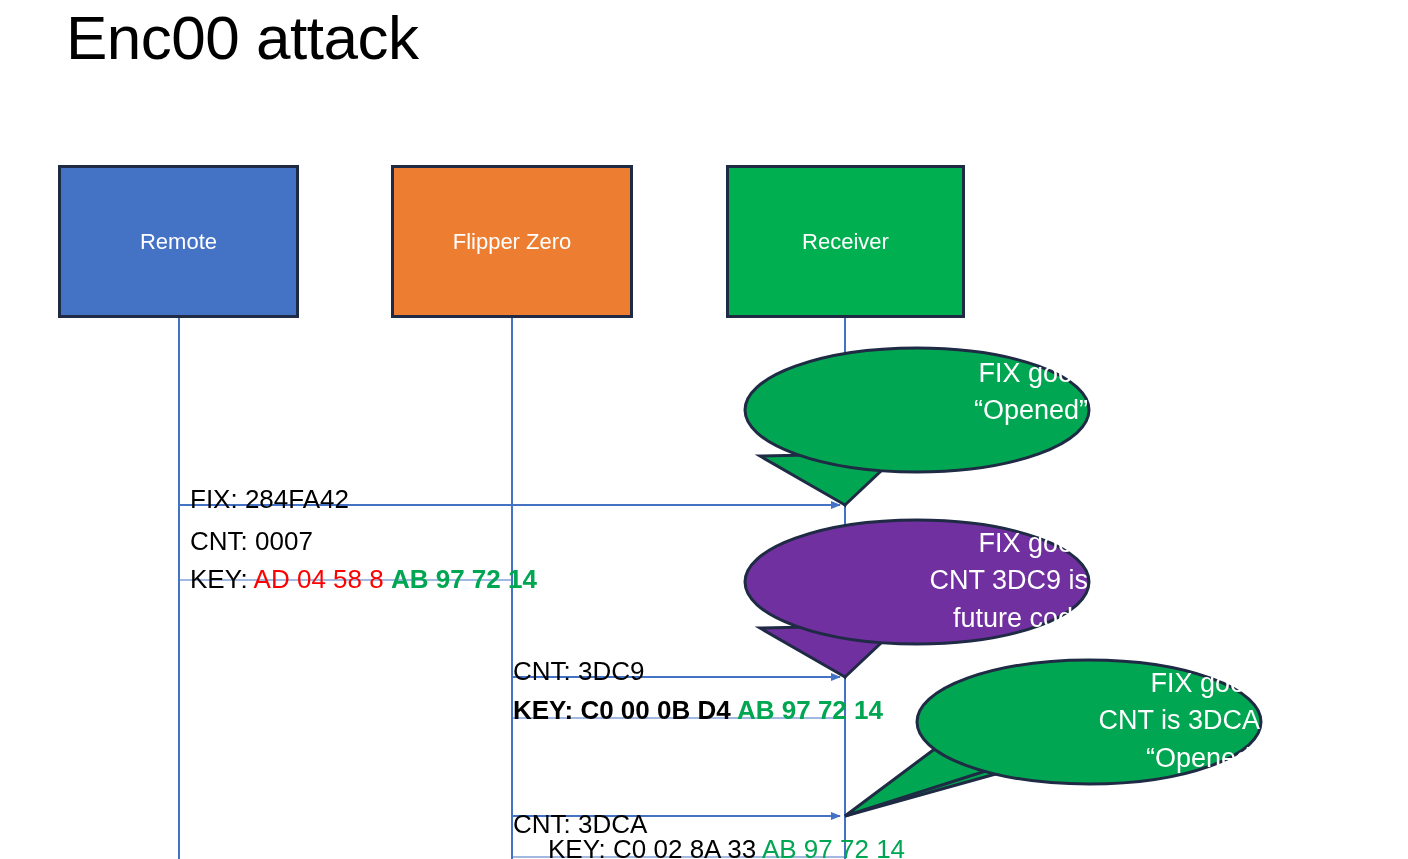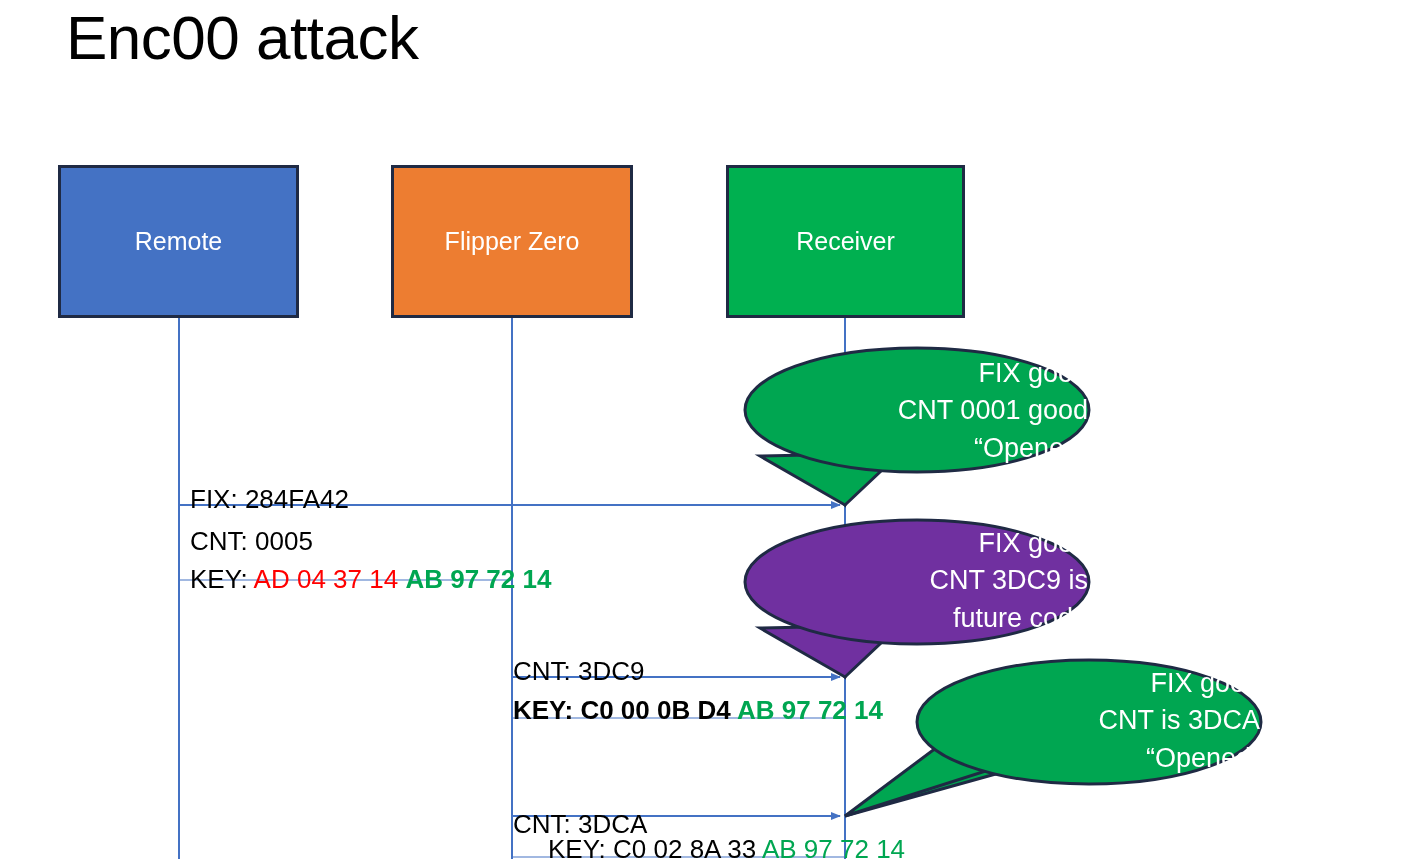--- a/index.html
+++ b/index.html
@@ -38,21 +38,21 @@
     height: 859px;
   }
   .node-box {
     position: absolute;
     box-sizing: border-box;
     border: 3px solid #1F2A44;
     display: flex;
     align-items: center;
     justify-content: center;
     color: #ffffff;
-    font-size: 25px;
+    font-size: 22px;
     font-weight: 400;
   }
   #node-remote { left: 58px; top: 165px; width: 241px; height: 153px; background: #4472C4; }
   #node-flipper { left: 391px; top: 165px; width: 242px; height: 153px; background: #ED7D31; }
   #node-receiver { left: 726px; top: 165px; width: 239px; height: 153px; background: #00B050; }
 
   .msg-label {
     position: absolute;
     font-size: 26px;
     color: #000000;
@@ -132,39 +132,38 @@
 
     <g>
       <path d="M 1010 770 L 845 816 L 1060 742 Z" fill="#00A651" stroke="#1F2A44" stroke-width="3"></path>
       <path d="M 960 730 L 845 816 L 1020 760 Z" fill="#00A651" stroke="#1F2A44" stroke-width="3"></path>
       <ellipse cx="1089" cy="722" rx="172" ry="62" fill="#00A651" stroke="#1F2A44" stroke-width="3"></ellipse>
     </g>
   </svg>
 
   <div class="bubble-text" id="bubble1-text">
     <div>FIX good</div>
-    <div>CNT 0001 good</div>
     <div>“Opened”</div>
   </div>
   <div class="bubble-text" id="bubble2-text">
     <div>FIX good</div>
     <div>CNT 3DC9 is</div>
     <div>future code</div>
   </div>
   <div class="bubble-text" id="bubble3-text">
     <div>FIX good</div>
     <div>CNT is 3DCA</div>
     <div>“Opened”</div>
   </div>
 
   <div class="msg-label" style="left:190px; top:471px;">FIX: 284FA42</div>
 
-  <div class="msg-label" style="left:190px; top:513px;">CNT: 0005</div>
+  <div class="msg-label" style="left:190px; top:513px;">CNT: 0007</div>
 
-  <div class="msg-label" style="left:190px; top:551px;"><span>KEY: </span><span class="hex-red">AD 04 37 14</span><span> </span><span class="hex-green-b">AB 97 72 14</span></div>
+  <div class="msg-label" style="left:190px; top:551px;"><span>KEY: </span><span class="hex-red">AD 04 58 8</span><span> </span><span class="hex-green-b">AB 97 72 14</span></div>
 
   <div class="msg-label" style="left:513px; top:643px;">CNT: 3DC9</div>
 
   <div class="msg-label" style="left:513px; top:682px;font-weight:bold;"><span>KEY: C0 00 0B D4 </span><span class="hex-green">AB 97 72 14</span></div>
 
   <div class="msg-label" style="left:513px; top:796px;">CNT: 3DCA</div>
 
   <div class="msg-label" style="left:513px; top:821px;padding-left:35px;"><span>KEY: C0 02 8A 33 </span><span class="hex-green">AB 97 72 14</span></div>
 
 </div>

